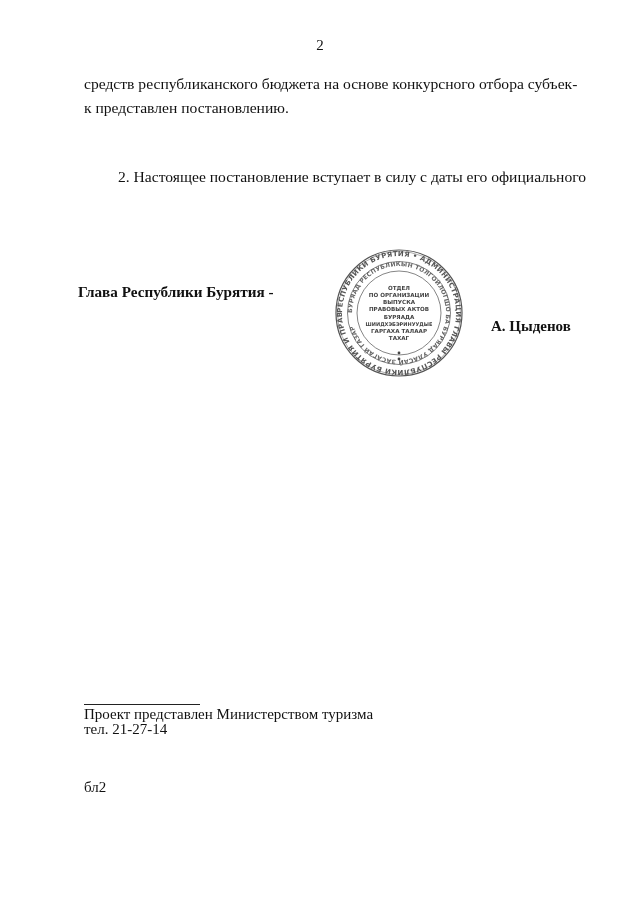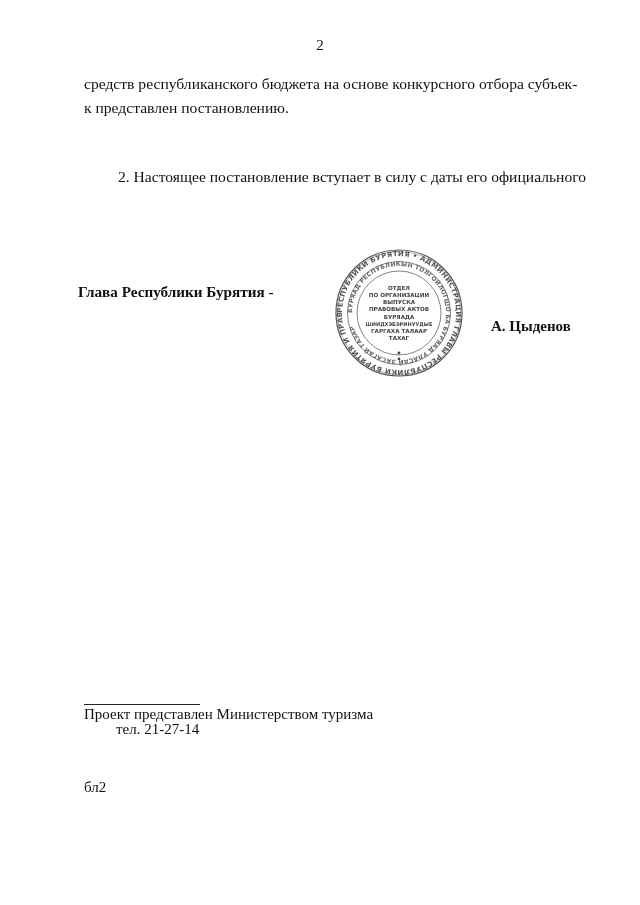--- a/index.html
+++ b/index.html
@@ -81,21 +81,21 @@
       background: #222;
     }
     .footnote {
       position: absolute;
       left: 84px;
       font-size: 15px;
       line-height: 15px;
       white-space: nowrap;
     }
     .fn1 { top: 707px; }
-    .fn2 { top: 722px; margin-left: 32px; }
+    .fn2 { top: 722px; }
     .fn3 { top: 744px; margin-top: 36px; }
   </style>
 </head>
 <body>
 
 <div class="page-number">2</div>
 
 <div class="para para1">
   <span class="line">средств республиканского бюджета на основе конкурсного отбора субъек-</span>
   <span class="line last">к представлен постановлению.</span>

